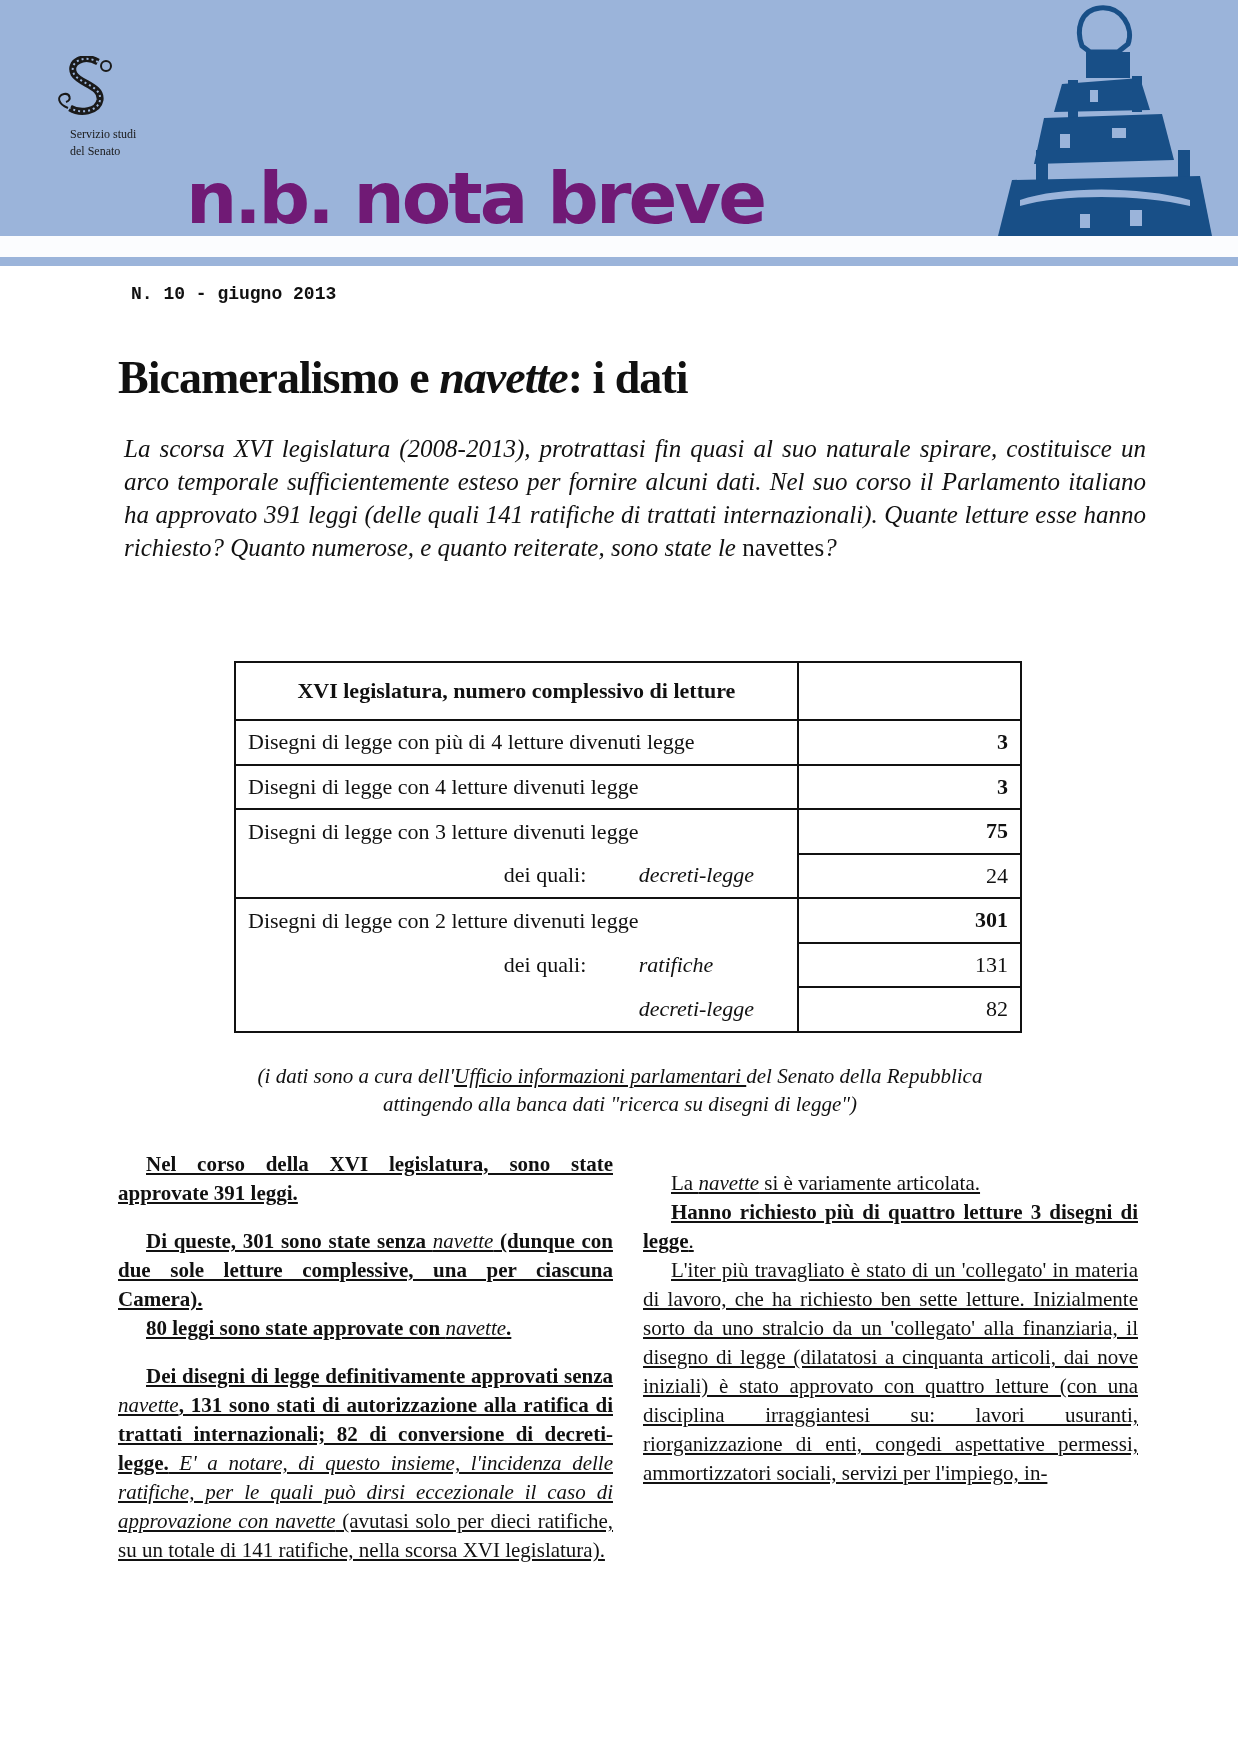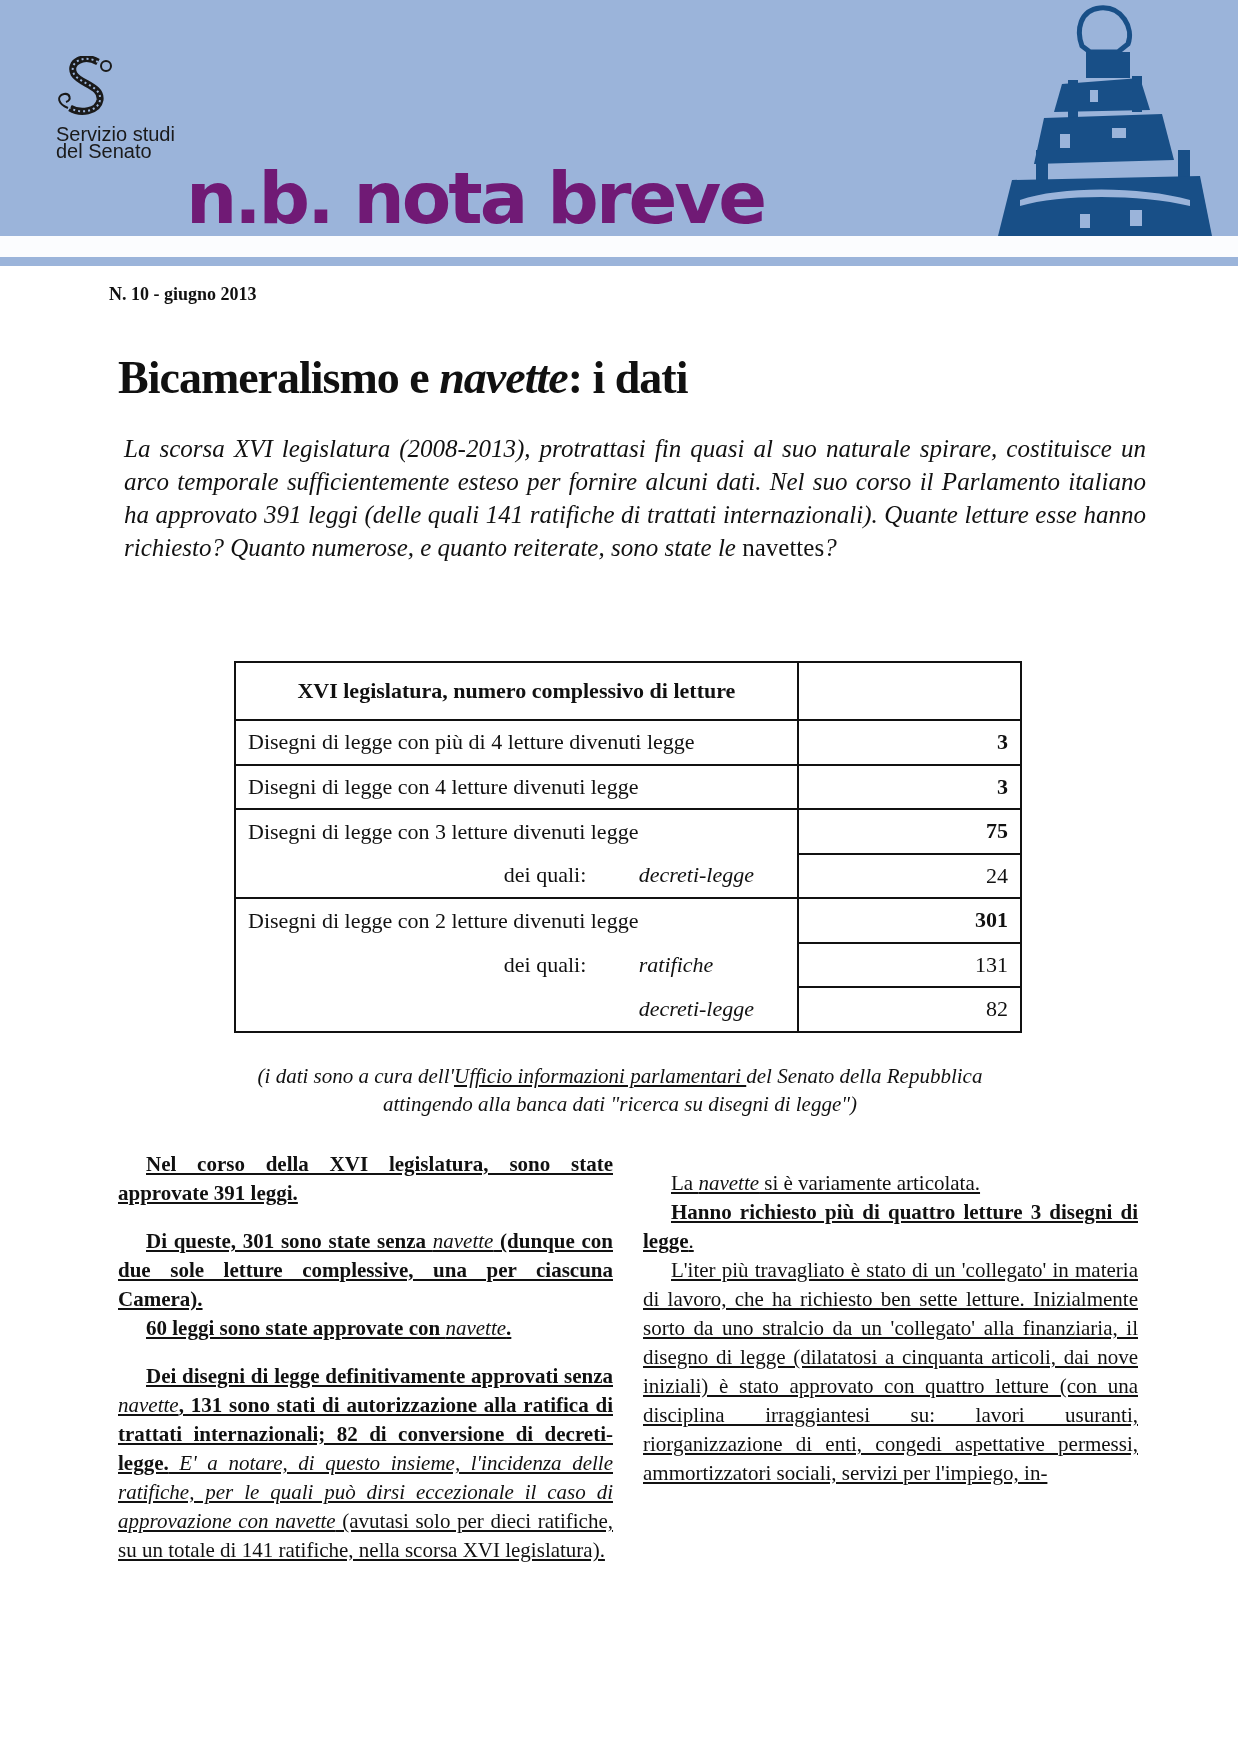--- a/index.html
+++ b/index.html
@@ -5,27 +5,27 @@
   * { box-sizing: border-box; margin: 0; padding: 0; }
   html, body { width: 1240px; height: 1754px; background: #ffffff; overflow: hidden; }
   body { position: relative; font-family: "Liberation Serif", "DejaVu Serif", serif; color: #111; }
 
   .header-band { position: absolute; left: 0; top: 0; width: 1238px; height: 236px; background: #9bb4da; }
   .header-white { position: absolute; left: 0; top: 236px; width: 1238px; height: 21px; background: #fbfcfe; }
   .header-stripe { position: absolute; left: 0; top: 257px; width: 1238px; height: 9px; background: #9bb4da; }
 
   .logo { position: absolute; left: 54px; top: 56px; width: 120px; }
   .logo-glyph { position: absolute; left: 0; top: 0; width: 70px; height: 64px; }
-  .logo-text { position: absolute; left: 2px; top: 70px; font-family: Liberation Sans, sans-serif; font-size: 20px; line-height: 17px; color: #1a1a1a; white-space: nowrap; }
+  .logo-text { position: absolute; left: 16px; top: 70px; font-family: Liberation Serif, serif; font-size: 12px; line-height: 17px; color: #1a1a1a; white-space: nowrap; }
 
   .brand { position: absolute; left: 186px; top: 158px; font-family: "DejaVu Sans", "Liberation Sans", sans-serif; font-weight: bold; font-size: 72px; letter-spacing: -3px; line-height: 80px; color: #701a75; height: 78px; overflow: hidden; }
 
   .dome { position: absolute; left: 990px; top: 0; width: 225px; height: 236px; }
 
-  .issue { position: absolute; left: 109px; top: 284px; font-size: 18px; font-weight: bold; }
+  .issue { position: absolute; left: 131px; top: 284px; font-size: 18px; font-weight: bold; font-family: Liberation Mono, monospace; }
   .title { position: absolute; left: 118px; top: 352px; font-size: 46px; font-weight: bold; letter-spacing: -1px; line-height: 52px; }
   .title i { font-weight: bold; }
 
   .intro { position: absolute; left: 124px; top: 432px; width: 1022px; font-size: 25px; line-height: 33px; font-style: italic; text-align: justify; }
   .intro .upright { font-style: normal; }
 
   table.data { position: absolute; left: 234px; top: 661px; width: 788px; border-collapse: collapse; font-size: 22px; padding-left: 25px; }
   table.data td { border: 2px solid #111; height: 44.5px; padding: 0 12px; vertical-align: middle; }
   table.data td.lbl { width: 564px; border-top: none; border-bottom: none; }
   table.data tr.grp-start td.lbl { border-top: 2px solid #111; }
@@ -150,21 +150,21 @@
   </table>
 
 <div class="source">
   <div><span>(i dati sono a cura dell'</span><u>Ufficio informazioni parlamentari </u><span>del Senato della Repubblica</span></div>
   <div>attingendo alla banca dati "ricerca su disegni di legge")</div>
 </div>
 
 <div class="col left">
   <p class="b">Nel corso della XVI legislatura, sono state approvate 391 leggi.</p>
   <p class="b gap"><span>Di queste, 301 sono state senza </span><i style="font-weight:normal">navette</i><span> (dunque con due sole letture complessive, una per ciascuna Camera).</span></p>
-  <p class="b"><span>60 leggi sono state approvate con </span><i style="font-weight:normal">navette</i><span>.</span></p>
+  <p class="b"><span>80 leggi sono state approvate con </span><i style="font-weight:normal">navette</i><span>.</span></p>
   <p class="gap"><span class="b">Dei disegni di legge definitivamente approvati senza </span><i>navette</i><span class="b">, 131 sono stati di autorizzazione alla ratifica di trattati internazionali; 82 di conversione di decreti-legge.</span><i> E' a notare, di questo insieme, l'incidenza delle ratifiche, per le quali può dirsi eccezionale il caso di approvazione con navette</i><span> (avutasi solo per dieci ratifiche, su un totale di 141 ratifiche, nella scorsa XVI legislatura).</span></p>
 </div>
 
 <div class="col right">
   <p class="gap"><span>La </span><i>navette</i><span> si è variamente articolata.</span></p>
   <p><span class="b">Hanno richiesto più di quattro letture 3 disegni di legge</span><span>.</span></p>
   <p>L'iter più travagliato è stato di un 'collegato' in materia di lavoro, che ha richiesto ben sette letture. Inizialmente sorto da uno stralcio da un 'collegato' alla finanziaria, il disegno di legge (dilatatosi a cinquanta articoli, dai nove iniziali) è stato approvato con quattro letture (con una disciplina irraggiantesi su: lavori usuranti, riorganizzazione di enti, congedi aspettative permessi, ammortizzatori sociali,  servizi per l'impiego, in-</p>
 </div>
 
 </body></html>

